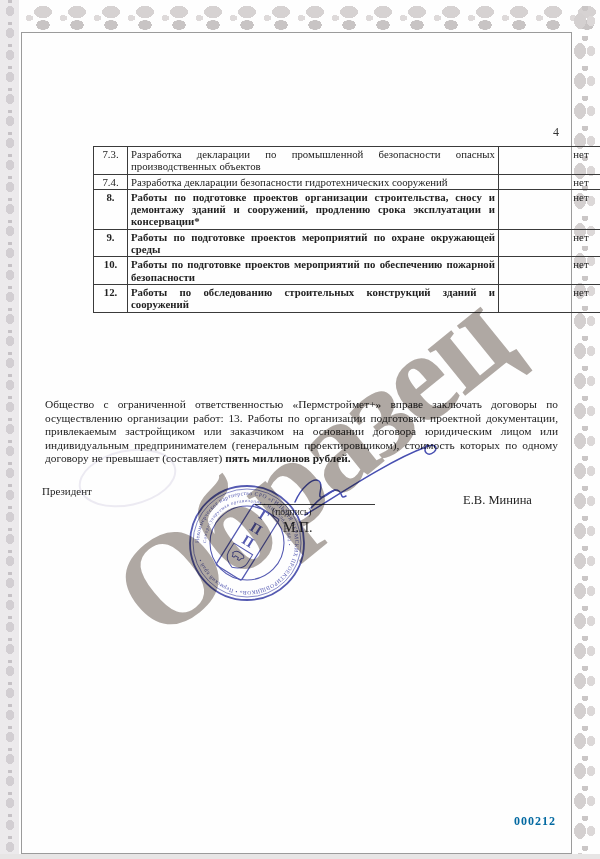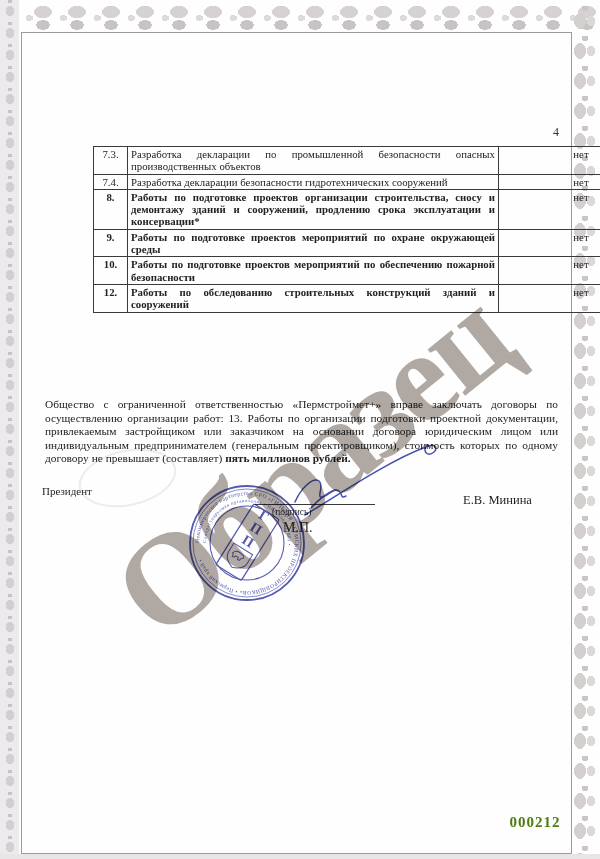--- a/index.html
+++ b/index.html
@@ -37,21 +37,21 @@
   }
   .lace-bottom{left:0; top:854px; width:600px; height:5px; background:#e7e5e5;}
   .frame{
     position:absolute; left:21px; top:32px; width:549px; height:820px;
     border:1px solid #9b9b9b; pointer-events:none;
   }
   
   .page-number{position:absolute; left:544px; top:125px; width:24px;
     font-size:12px; text-align:center; color:#333;}
   .serial{position:absolute; left:500px; top:814px; width:70px; text-align:center;
-    font-size:15px; font-weight:bold; letter-spacing:1px; color:#4d7c0f;}
+    font-size:12px; font-weight:bold; letter-spacing:1px; color:#0369a1;}
   
   .worktable{
     position:absolute; left:45px; top:146px; width:513px;
     border-collapse:collapse; table-layout:fixed;
     font-size:10.8px; line-height:12.3px; color:#222;margin-left:48px;
   }
   .worktable td{border:1px solid #3a3a3a; padding:1px 3px; vertical-align:top;}
   .worktable td.num{width:27px; text-align:center;}
   .worktable td.desc{width:364px; text-align:justify;}
   .worktable td.status{width:108px; text-align:center;padding-left:28px;}

